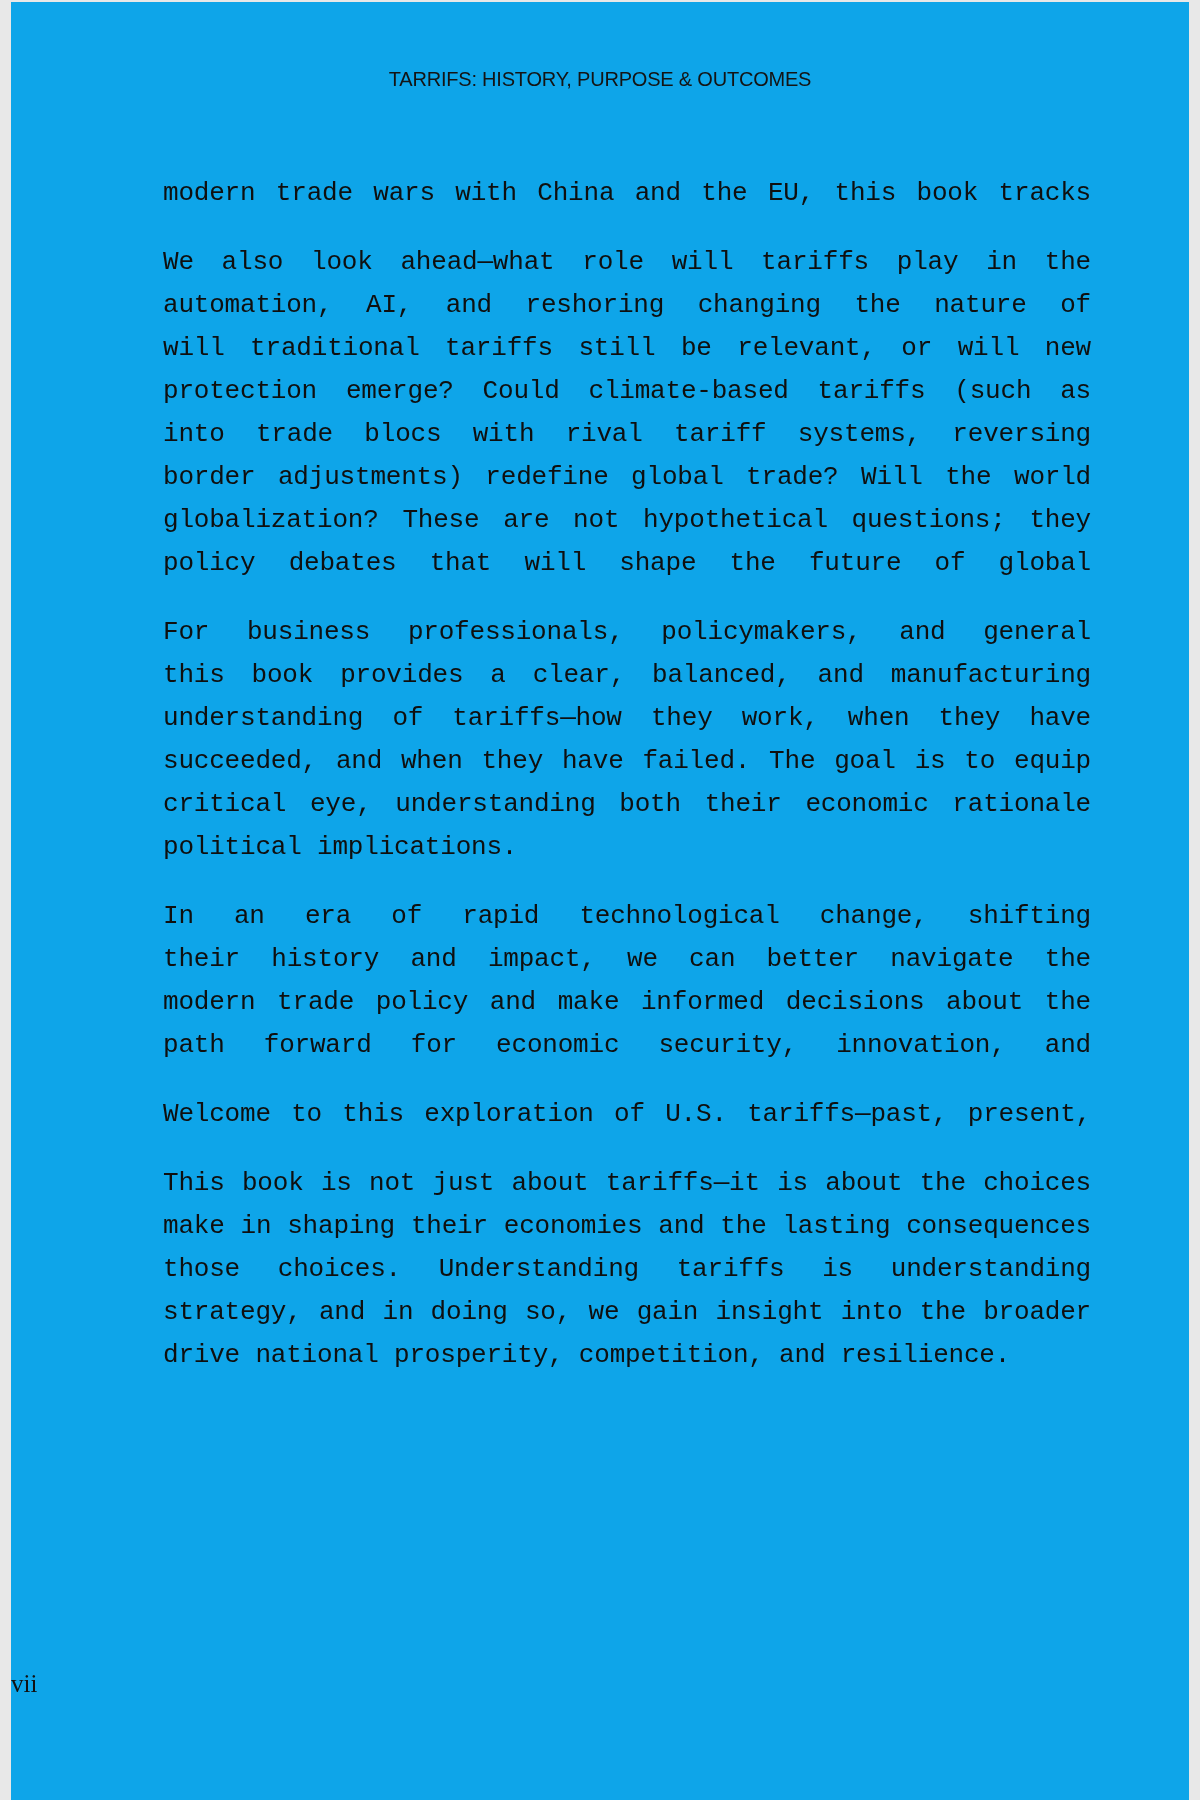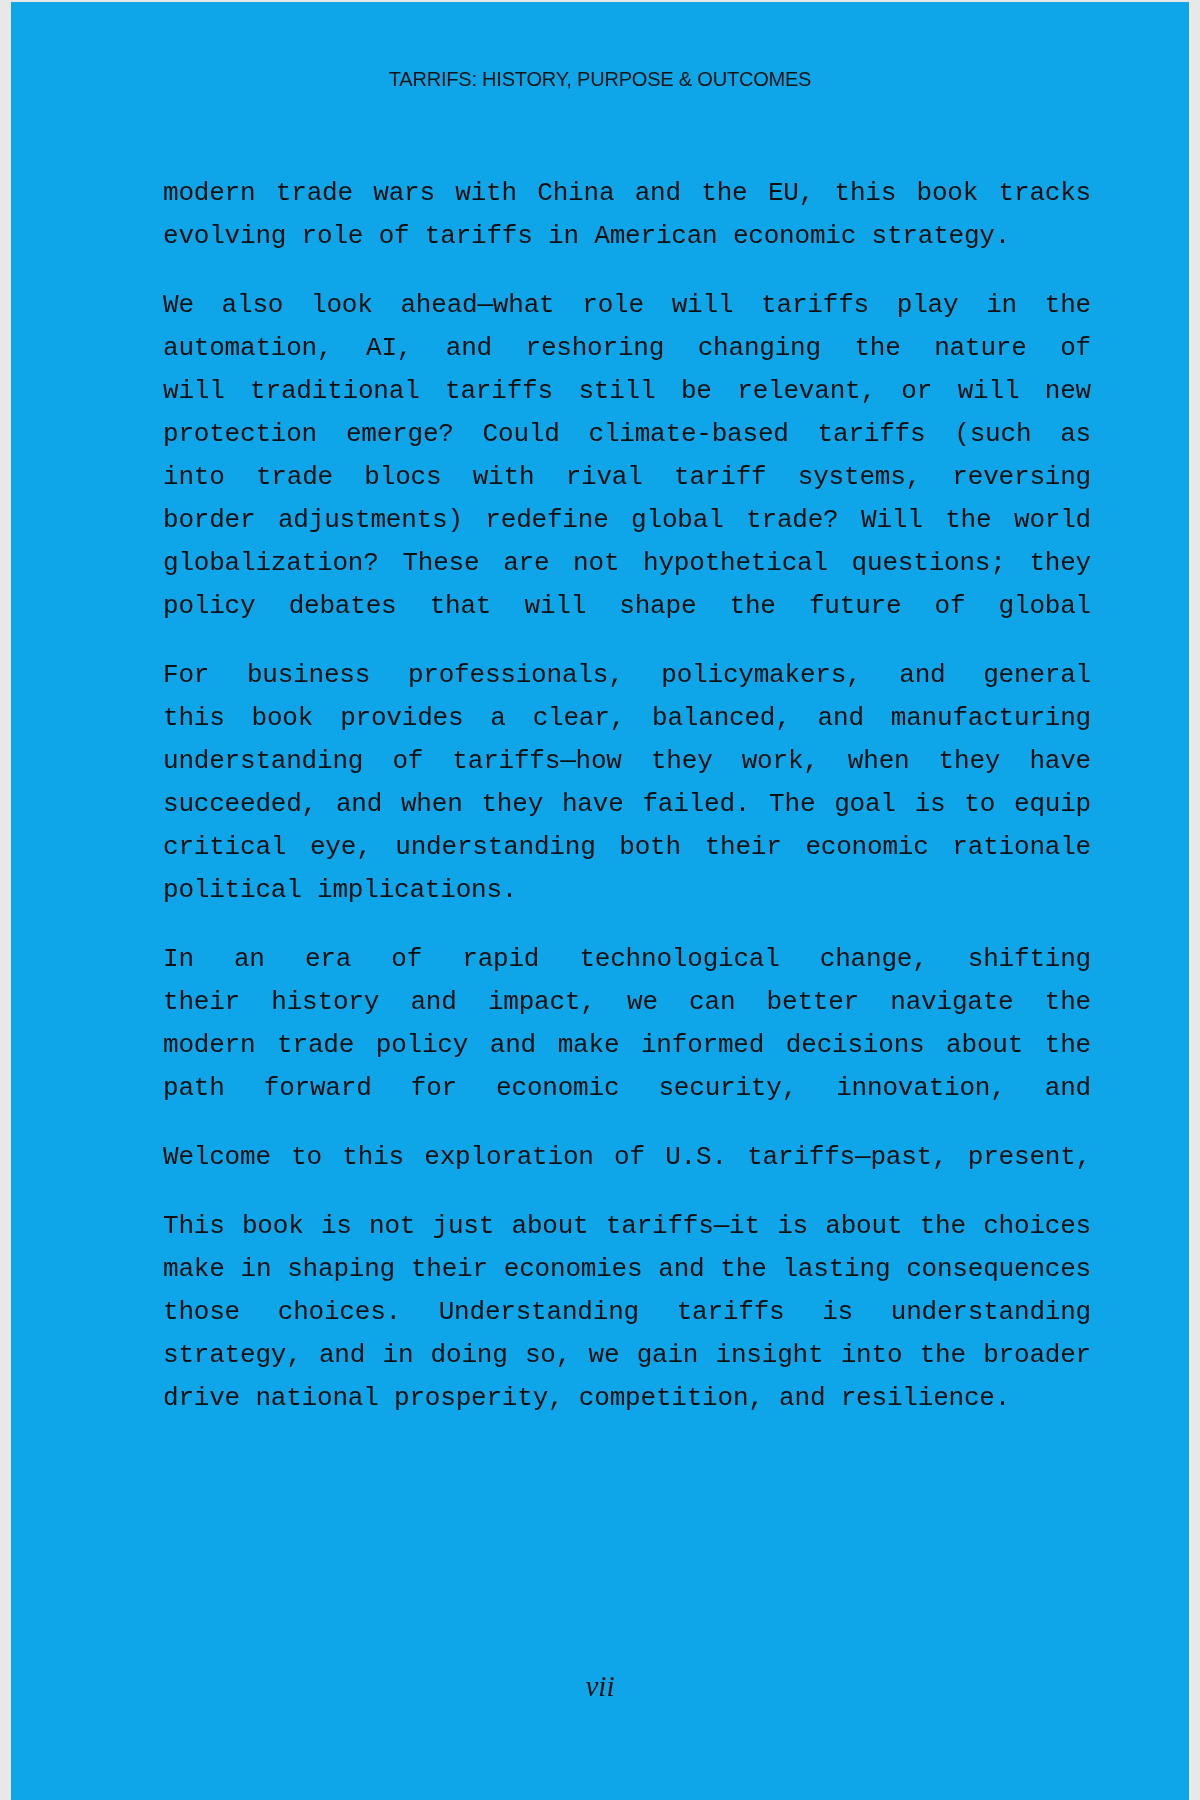--- a/index.html
+++ b/index.html
@@ -53,38 +53,35 @@
     height: 0;
   }
   .line.lastline {
     text-align-last: left;
   }
   .page-number {
     position: absolute;
     top: 1668px;
     left: 0;
     width: 100%;
-    text-align: center;
     font-family: "Liberation Serif", serif;
-    font-size: 29px;
+    font-size: 25px;
     color: #111111;
-    font-style: italic;
   }
 </style>
 </head>
 <body>
 
 <div class="page">
 
   <div class="running-head">TARRIFS: HISTORY, PURPOSE &amp; OUTCOMES</div>
 
   <div class="content">
       <div class="paragraph">
         <div class="line justified">modern trade wars with China and the EU, this book tracks the</div>
-        <div class="line lastline">evolving role of tariffs in American economic strategy.</div>
       </div>
       <div class="paragraph">
         <div class="line justified">We also look ahead—what role will tariffs play in the future? With</div>
         <div class="line justified">automation, AI, and reshoring changing the nature of manufacturing,</div>
         <div class="line justified">will traditional tariffs still be relevant, or will new forms of economic</div>
         <div class="line justified">protection emerge? Could climate-based tariffs (such as carbon</div>
         <div class="line justified">into trade blocs with rival tariff systems, reversing decades of</div>
         <div class="line justified">border adjustments) redefine global trade? Will the world fragment</div>
         <div class="line justified">globalization? These are not hypothetical questions; they are active</div>
         <div class="line lastline">policy debates that will shape the future of global commerce.</div>

